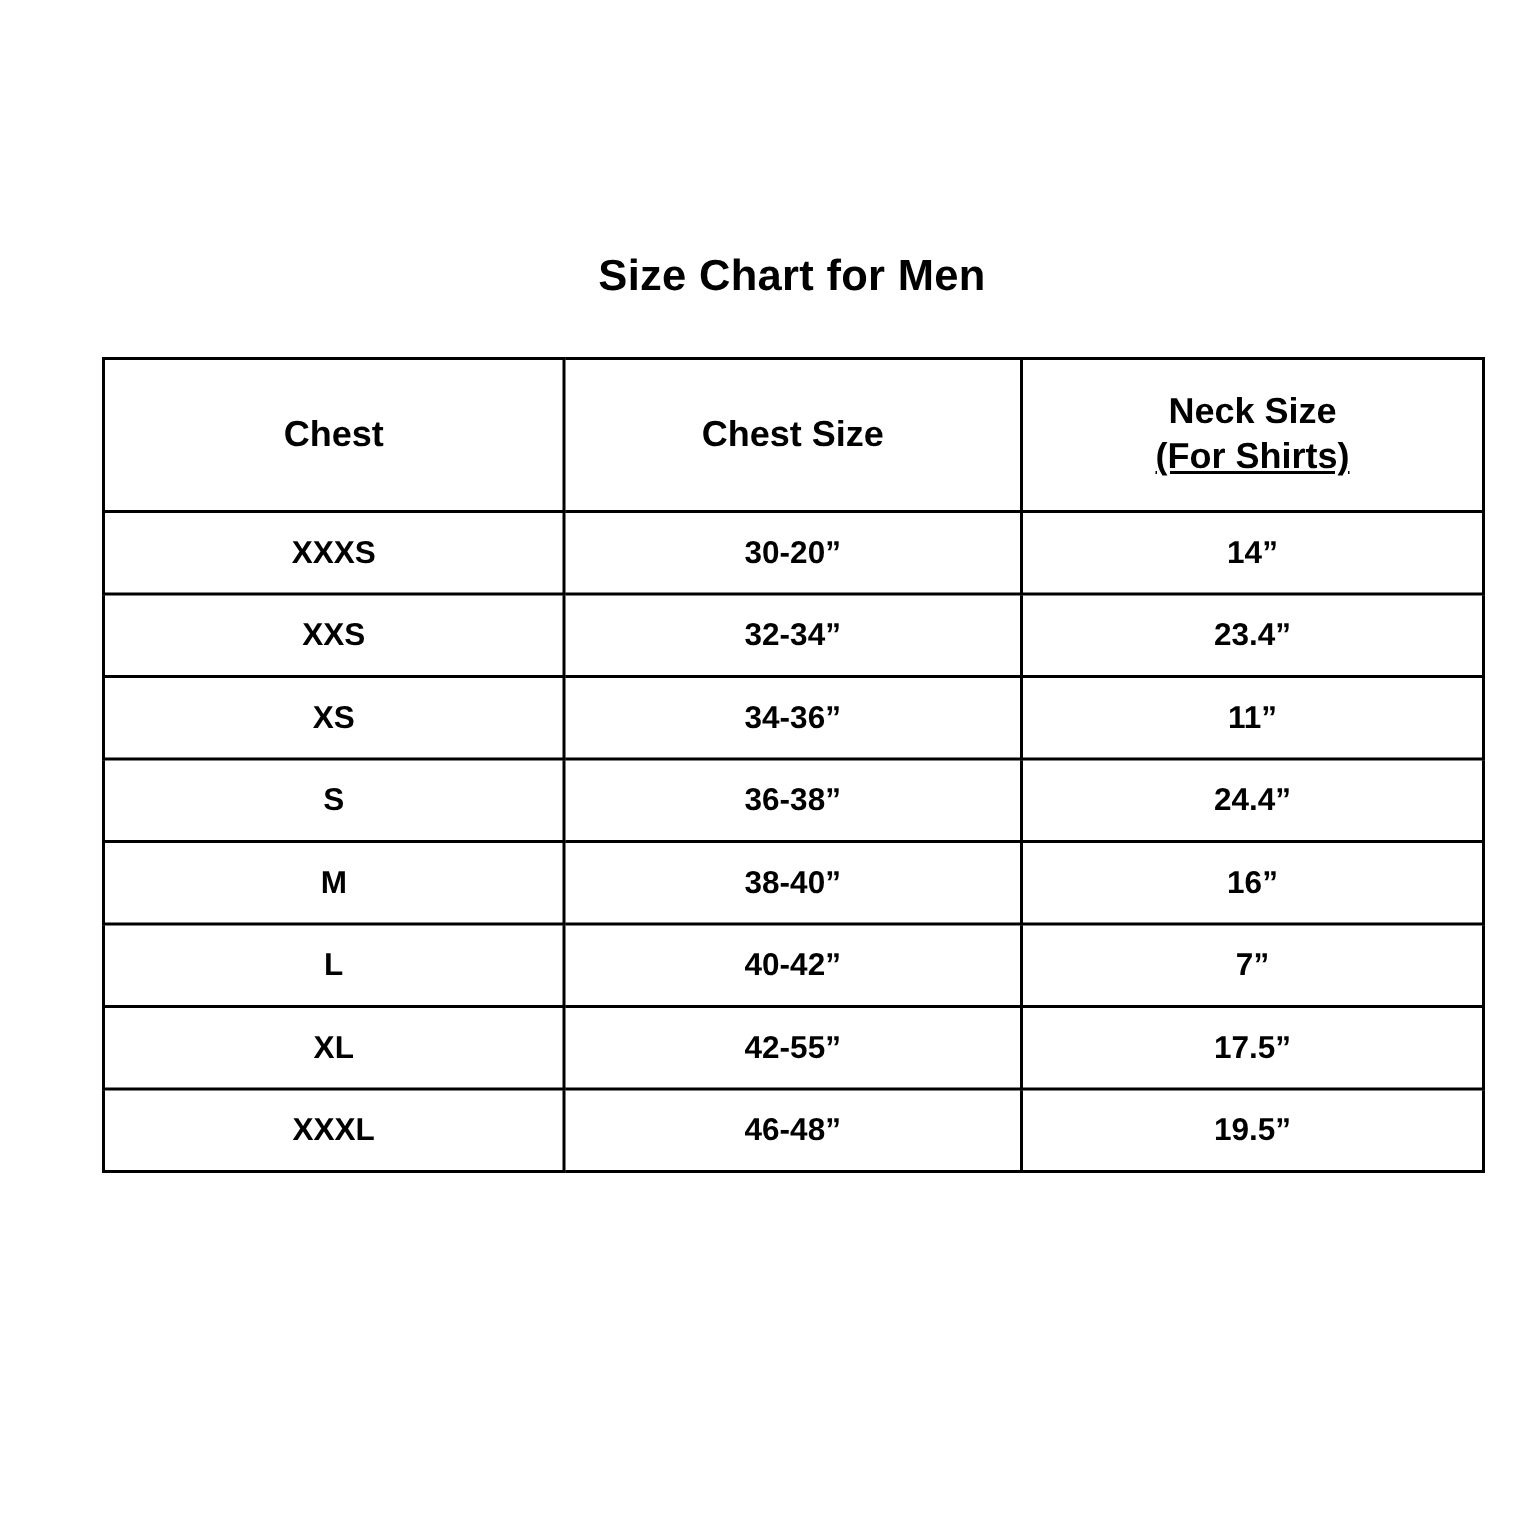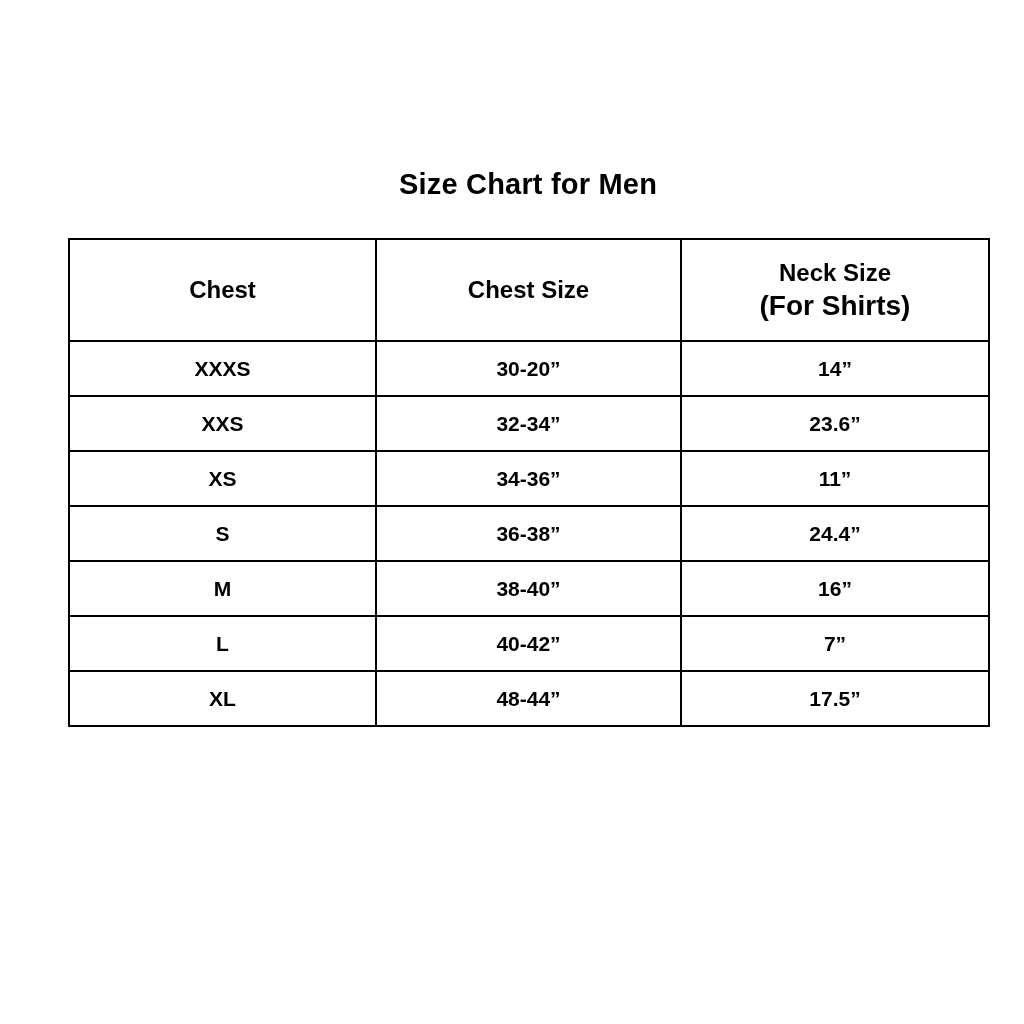--- a/index.html
+++ b/index.html
@@ -57,22 +57,23 @@
   table.size-table tbody td {
     height: 53px;
     font-size: 21px;
     padding: 0 18px;
   }
   col.c1 { width: 307px; }
   col.c2 { width: 305px; }
   col.c3 { width: 308px; }
   .hdr-sub {
     display: block;
-    font-size: 28px;
+    font-size: 24px;
     font-weight: bold;
+    text-decoration: underline;
   }
 </style>
 </head>
 <body>
 
 <div class="page">
 
   <div class="chart-title">Size Chart for Men</div>
 
   <table class="size-table">
@@ -97,21 +98,21 @@
     </thead>
     <tbody>
       <tr>
         <td>XXXS</td>
         <td>30-20”</td>
         <td>14”</td>
       </tr>
       <tr>
         <td>XXS</td>
         <td>32-34”</td>
-        <td>23.6”</td>
+        <td>23.4”</td>
       </tr>
       <tr>
         <td>XS</td>
         <td>34-36”</td>
         <td>11”</td>
       </tr>
       <tr>
         <td>S</td>
         <td>36-38”</td>
         <td>24.4”</td>
@@ -121,19 +122,24 @@
         <td>38-40”</td>
         <td>16”</td>
       </tr>
       <tr>
         <td>L</td>
         <td>40-42”</td>
         <td>7”</td>
       </tr>
       <tr>
         <td>XL</td>
-        <td>48-44”</td>
+        <td>42-55”</td>
         <td>17.5”</td>
+      </tr>
+      <tr>
+        <td>XXXL</td>
+        <td>46-48”</td>
+        <td>19.5”</td>
       </tr>
     </tbody>
   </table>
 
 </div>
 
 </body></html>

